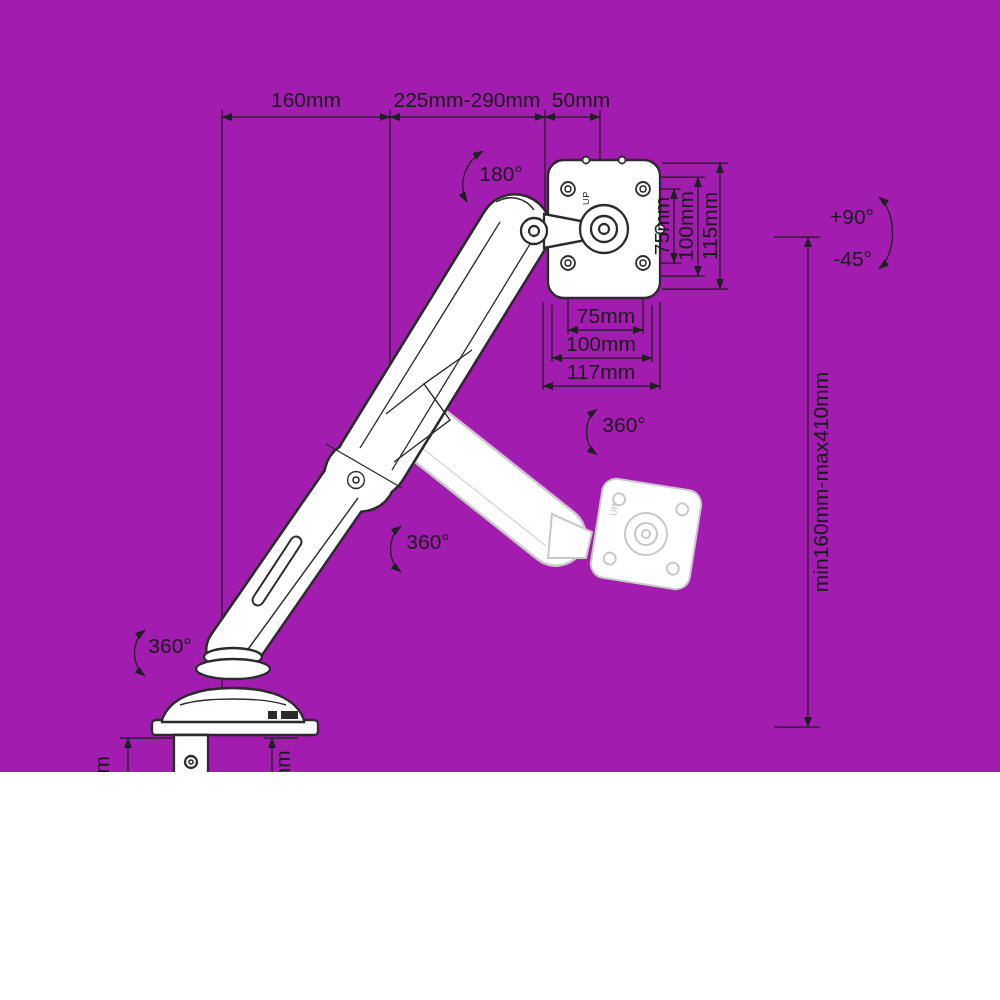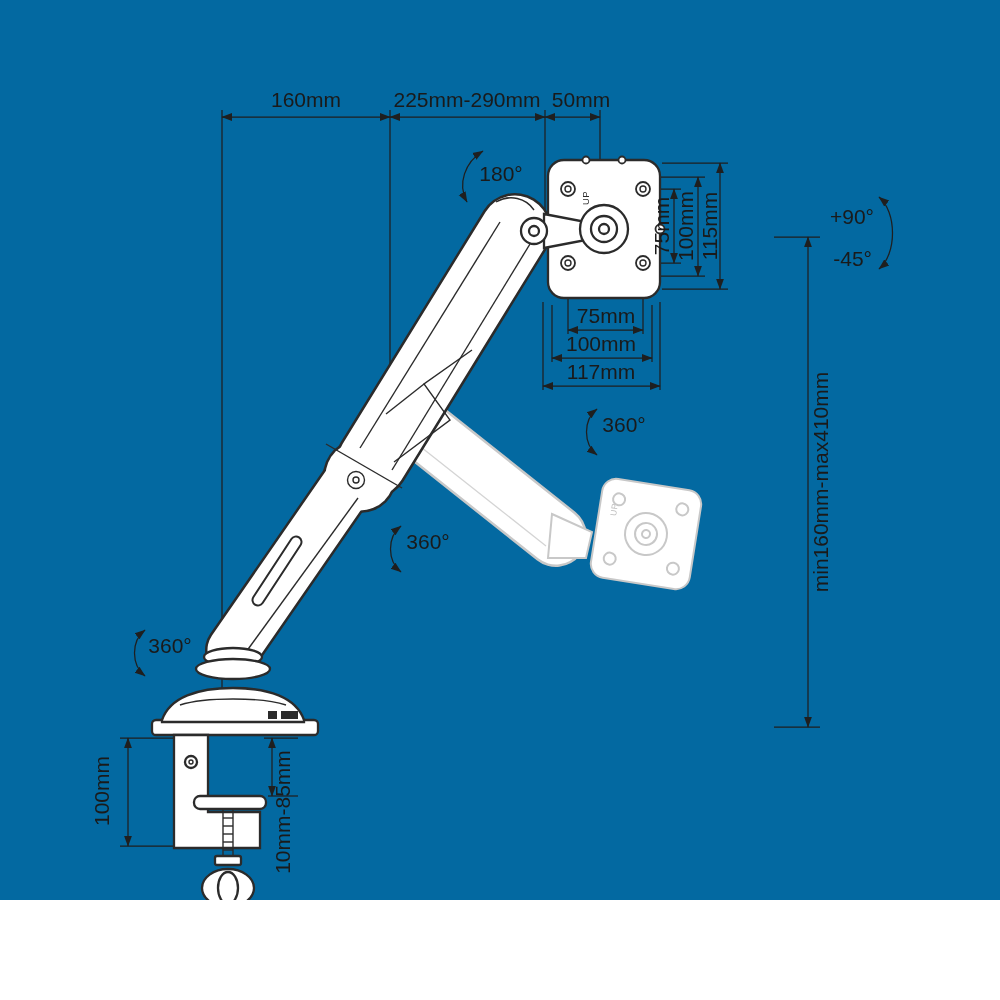--- a/index.html
+++ b/index.html
@@ -1,16 +1,16 @@
 <!DOCTYPE html>
 <html><head>
 <meta charset="utf-8">
 <style>
   html,body{margin:0;padding:0;background:#ffffff;}
-  .canvas{position:relative;width:1000px;height:900px;background:#0369a1;overflow:hidden;}
+  .canvas{position:relative;width:1000px;height:772px;background:#a21caf;overflow:hidden;}
   svg{display:block;}
   .dim{stroke:#1f1f1f;stroke-width:1.25;fill:none;}
   .out{stroke:#2b2b2b;stroke-width:2.3;fill:#ffffff;}
   .outn{stroke:#2b2b2b;stroke-width:2.3;fill:none;}
   .det{stroke:#2b2b2b;stroke-width:1.4;fill:none;}
   .hole{stroke:#2b2b2b;stroke-width:1.8;fill:#ffffff;}
   .gho{stroke:#c8c8c8;stroke-width:2;fill:none;}
   .ghof{stroke:#c8c8c8;stroke-width:2;fill:#ffffff;}
   .gdet{stroke:#d4d4d4;stroke-width:1.3;fill:none;}
   text.dimtxt{font-family:"Liberation Sans",sans-serif;font-size:21px;fill:#1a1a1a;}

